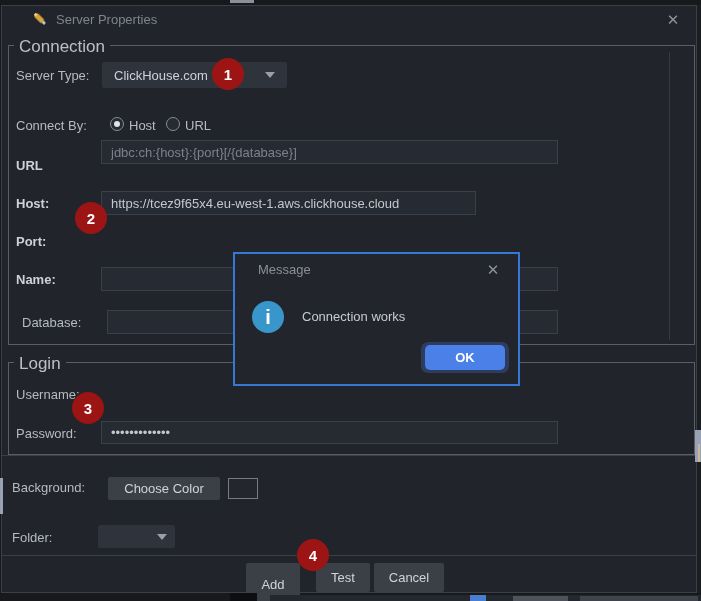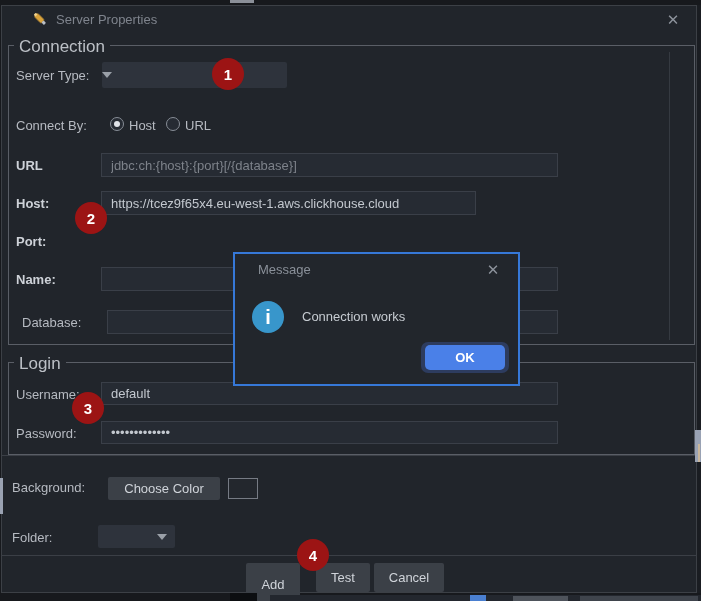--- a/index.html
+++ b/index.html
@@ -64,33 +64,34 @@
     <div class="abs title-text" style="left:54px;top:6px;">Server Properties</div>
     <div class="abs close-x" style="left:661px;top:4px;">✕</div>
 
     <div class="abs group" style="left:6px;top:39px;width:687px;height:300px;">
       <div class="group-label">Connection</div>
       <div class="abs vline" style="left:660px;top:6px;height:288px;"></div>
     </div>
 
     <div class="abs label" style="left:14px;top:62px;">Server Type:</div>
     <div class="abs dropdown" style="left:100px;top:56px;width:185px;height:26px;">
+      <span class="dd-text">ClickHouse.com</span>
       <span class="tri-down" style="margin-right:12px;"></span>
     </div>
 
     <div class="abs label" style="left:14px;top:112px;">Connect By:</div>
     <div class="abs radio selected" style="left:108px;top:111px;">
         <span class="dot"></span>
       </div>
     <div class="abs label" style="left:127px;top:112px;">Host</div>
     <div class="abs radio" style="left:164px;top:111px;"></div>
     <div class="abs label" style="left:183px;top:112px;">URL</div>
 
     <div class="abs label bold" style="left:14px;top:152px;">URL</div>
-    <div class="abs" style="left:99px;top:147px;width:457px;height:24px;border-radius:10px;">
+    <div class="abs" style="left:99px;top:134px;width:457px;height:24px;border-radius:10px;">
       <input class="field muted" value="jdbc:ch:{host}:{port}[/{database}]" style="">
     </div>
 
     <div class="abs label bold" style="left:14px;top:190px;">Host:</div>
     <div class="abs" style="left:99px;top:185px;width:375px;height:24px;">
       <input class="field" value="https://tcez9f65x4.eu-west-1.aws.clickhouse.cloud" style="">
     </div>
     <div class="abs badge" style="left:73px;top:196px;">2</div>
 
     <div class="abs label bold" style="left:14px;top:228px;">Port:</div>
@@ -104,23 +105,20 @@
     <div class="abs" style="left:105px;top:304px;width:451px;height:24px;">
       <input class="field" value="" style="">
     </div>
 
     <div class="abs group" style="left:6px;top:356px;width:687px;height:0;border-bottom:none;border-left:none;border-right:none;"></div>
     <div class="abs group" style="left:6px;top:356px;width:687px;height:93px;">
       <div class="group-label">Login</div>
     </div>
 
     <div class="abs label" style="left:14px;top:381px;">Username:</div>
-    <div class="abs" style="left:99px;top:376px;width:457px;height:23px;">
-      <input class="field" value="default" style="">
-    </div>
     <div class="abs badge" style="left:70px;top:386px;">3</div>
 
     <div class="abs label" style="left:14px;top:420px;">Password:</div>
     <div class="abs" style="left:99px;top:415px;width:457px;height:23px;">
       <input class="field" value="•••••••••••••" style="">
     </div>
 
     <div class="abs hline" style="left:0;top:449px;width:696px;"></div>
 
     <div class="abs label" style="left:10px;top:474px;">Background:</div>

